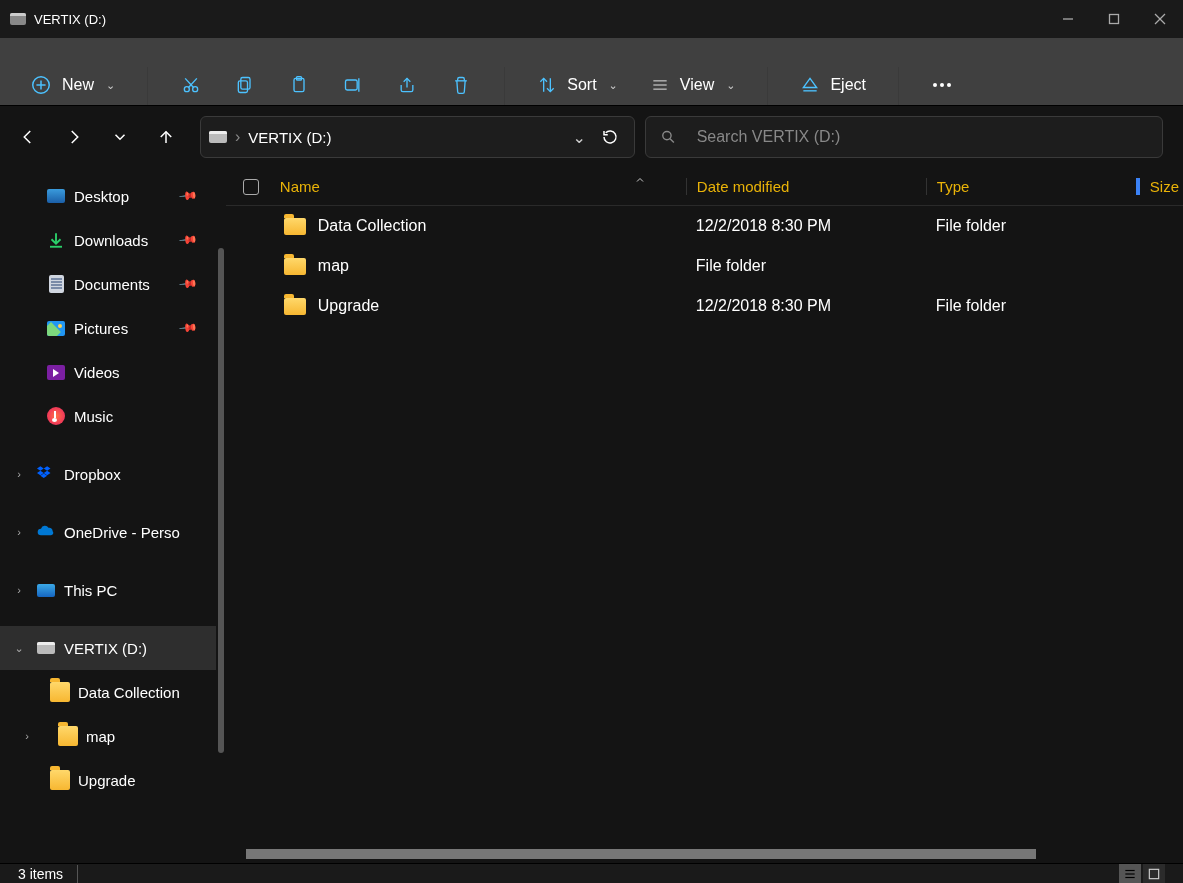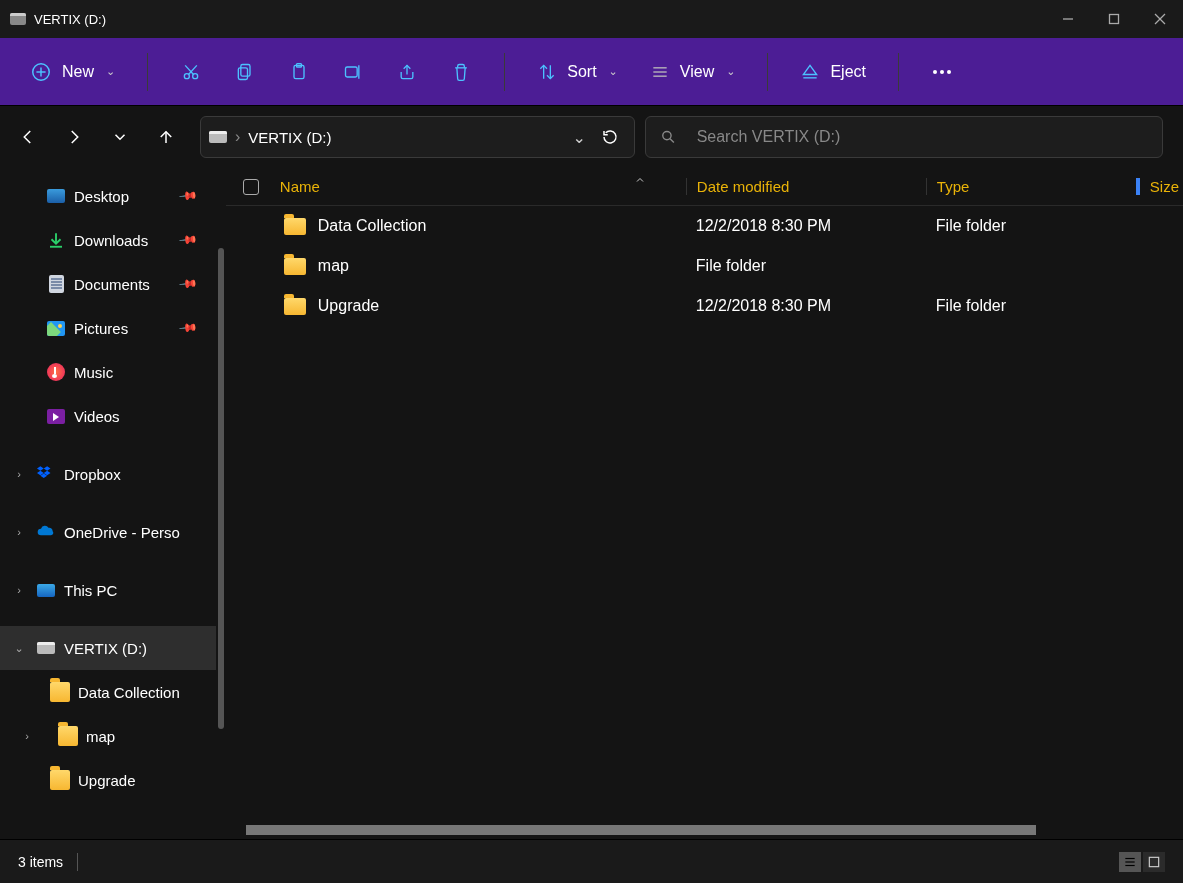--- a/index.html
+++ b/index.html
@@ -9,21 +9,21 @@
 }
 .titlebar {
   height: 38px; background: #1a1a1a; display: flex; align-items: center;
   padding-left: 10px; font-size: 13px;
 }
 .titlebar .title-icon { width: 16px; height: 12px; background: #888; border-radius: 2px; margin-right: 8px; position: relative; }
 .titlebar .title-icon::before { content: ""; position: absolute; width: 100%; height: 3px; background: #ccc; top: 0; border-radius: 2px 2px 0 0; }
 .titlebar .spacer { flex: 1; }
 .winbtn { width: 46px; height: 38px; display: flex; align-items: center; justify-content: center; color: #aaa; }
 .toolbar {
-  height: 68px; background: #4c1d95; display: flex; align-items: center;
+  height: 68px; background: #404040; display: flex; align-items: flex-end;
   padding: 0 18px; gap: 8px; border-bottom: 1px solid #000;
 }
 .tb-sep { width: 1px; height: 38px; background: #3a3a3a; margin: 0 12px; }
 .tb-btn {
   height: 40px; padding: 0 12px; display: flex; align-items: center; gap: 10px;
   font-size: 16px; color: #fff; border-radius: 6px;
 }
 .tb-btn.icon-only { padding: 0; width: 46px; justify-content: center; }
 .tb-btn svg { width: 20px; height: 20px; }
 .new-btn svg { width: 22px; height: 22px; }
@@ -88,21 +88,21 @@
 .row .ck { width:50px; }
 .row .cell { padding:0 4px; }
 .row .name-cell { flex:0 0 410px; display:flex; align-items:center; gap:12px; }
 .row .date-cell { flex:0 0 240px; padding-left:10px !important; }
 .row .type-cell { flex:0 0 210px; padding-left:10px !important; }
 .folder-icon { width:22px; height:17px; background:linear-gradient(#ffd86b,#f7b731); border-radius:2px; position:relative; margin-left:4px;}
 .folder-icon::before { content:""; position:absolute; top:-4px; left:0; width:10px; height:4px; background:#f7b731; border-radius:2px 2px 0 0;}
 .bottom-scroll { height:18px; display:flex; align-items:center;}
 .bottom-scroll .thumb { height:10px; background:#777; margin-left:20px; width:790px;}
 .statusbar {
-  height: 44px; background:#1a1a1a; display:flex; align-items:center; padding:0 18px; font-size:14px; gap:14px;
+  height: 20px; background:#1a1a1a; display:flex; align-items:center; padding:0 18px; font-size:14px; gap:14px;
   border-top:1px solid #000;
 }
 .statusbar .sep { width:1px; height:18px; background:#555; }
 .statusbar .spacer { flex:1; }
 .view-toggle { display:flex; gap:2px; }
 .view-toggle .vbtn { width:22px; height:20px; background:#2b2b2b; display:flex; align-items:center; justify-content:center;}
 .view-toggle .vbtn.active { background:#555; }
 .ic-blue { fill:none; stroke:#4cc2ff; stroke-width:1.6; }
 .ic-grey { fill:none; stroke:#bbb; stroke-width:1.6; }
 </style>
@@ -301,34 +301,34 @@
             <div style="width:18px;height:15px;background:#2196f3;border-radius:2px;position:relative;overflow:hidden;">
               <div style="position:absolute;bottom:-3px;left:-3px;width:14px;height:14px;background:#7dd87d;transform:rotate(45deg);"></div>
               <div style="position:absolute;top:3px;right:3px;width:4px;height:4px;background:#ffd54f;border-radius:50%;"></div>
             </div>
           </div>
         <span class="label">Pictures</span>
         <span class="pin">📌</span>
       </div>
       <div class="side-item indent1">
         <div class="icon">
+            <div style="width:18px;height:15px;background:#7b1fa2;border-radius:2px;position:relative;">
+              <div style="position:absolute;top:4px;left:6px;border-left:6px solid #fff;border-top:4px solid transparent;border-bottom:4px solid transparent;"></div>
+            </div>
+          </div>
+        <span class="label">Videos</span>
+      </div>
+      <div class="side-item indent1">
+        <div class="icon">
             <div style="width:18px;height:18px;background:radial-gradient(circle,#ff7043,#e91e63);border-radius:50%;position:relative;">
               <div style="position:absolute;top:4px;left:7px;width:2px;height:7px;background:#fff;"></div>
               <div style="position:absolute;bottom:3px;left:5px;width:5px;height:4px;background:#fff;border-radius:50%;"></div>
             </div>
           </div>
         <span class="label">Music</span>
-      </div>
-      <div class="side-item indent1">
-        <div class="icon">
-            <div style="width:18px;height:15px;background:#7b1fa2;border-radius:2px;position:relative;">
-              <div style="position:absolute;top:4px;left:6px;border-left:6px solid #fff;border-top:4px solid transparent;border-bottom:4px solid transparent;"></div>
-            </div>
-          </div>
-        <span class="label">Videos</span>
       </div>
       <div class="side-group-gap"></div>
       <div class="side-item">
         <span class="exp">›</span>
         <div class="icon">
             <svg width="18" height="18" viewBox="0 0 24 24" fill="#0061ff">
               <path d="M6 2l6 4-6 4-6-4zM18 2l6 4-6 4-6-4zM6 10l6 4-6 4-6-4zM18 10l6 4-6 4-6-4zM12 15l6 4-6 4-6-4z" transform="scale(0.75)"></path>
             </svg>
           </div>
         <span class="label">Dropbox</span>

